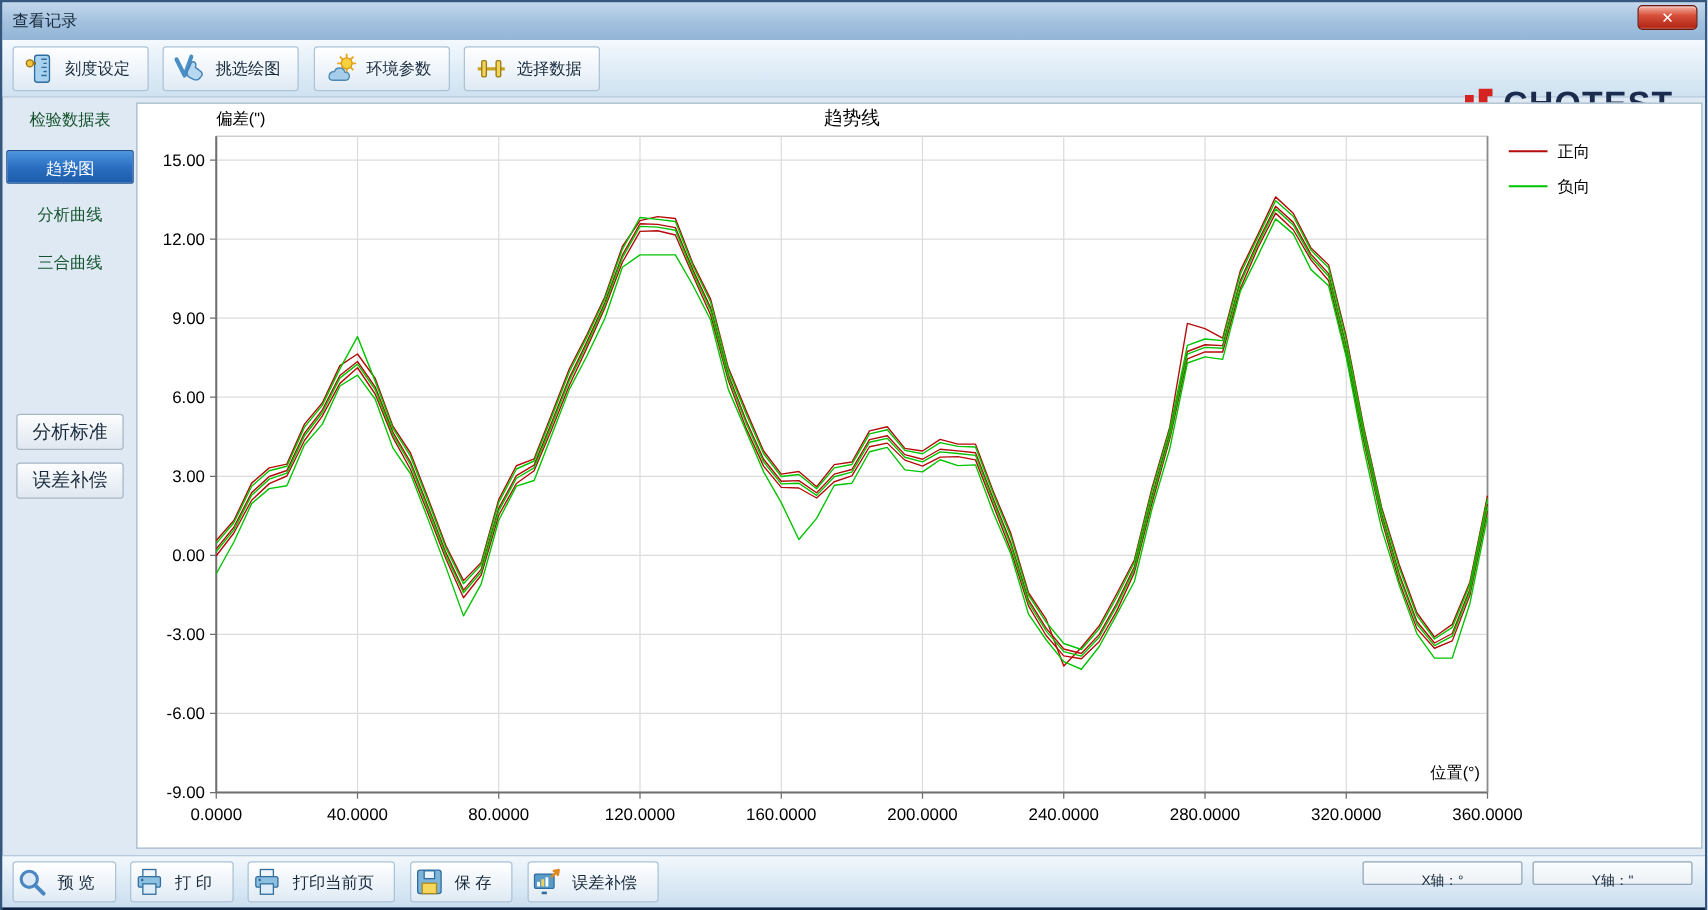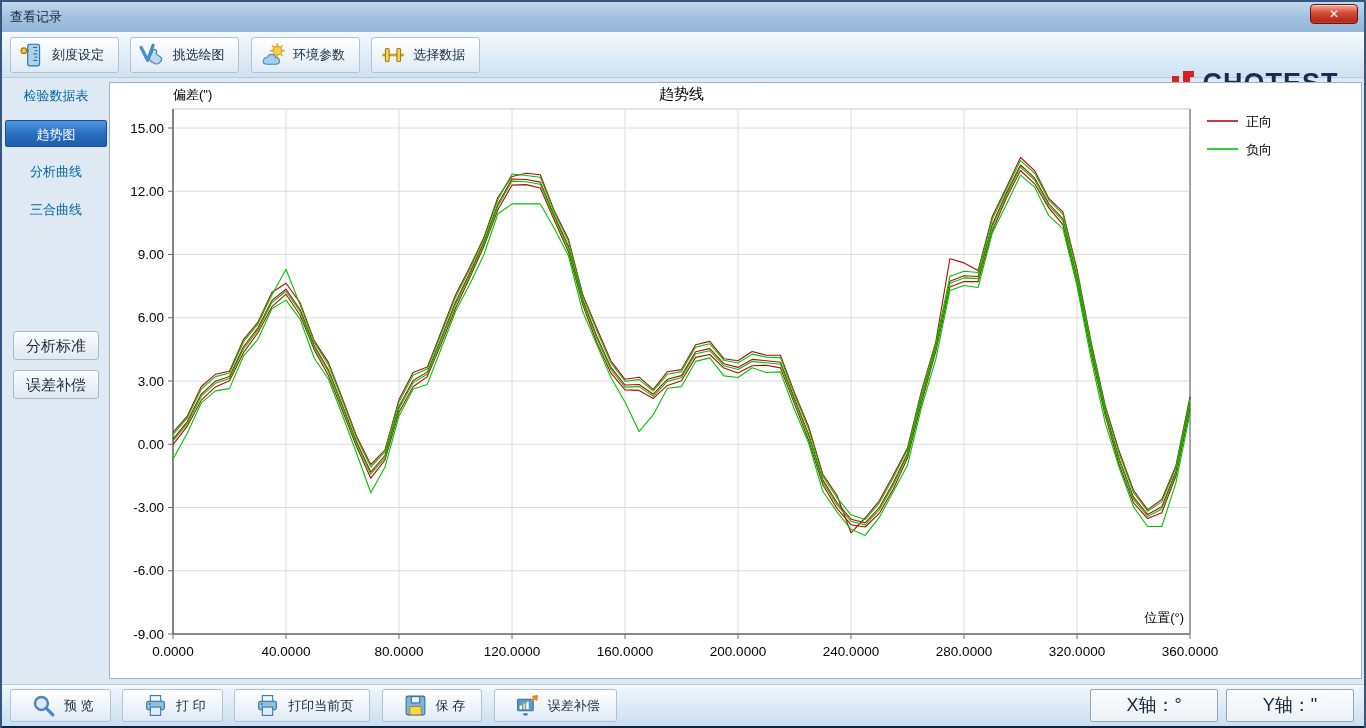--- a/index.html
+++ b/index.html
@@ -34,47 +34,47 @@
   .logo { position:absolute; right:12px; top:36px; display:flex;
     align-items:center; gap:6px; }
   .logo-text { font-size:27px; font-weight:bold; color:#1b2b4e;
     letter-spacing:1px; }
   .logo-reg { font-size:10px; color:#1b2b4e; align-self:flex-end;
     margin-bottom:3px; }
 
   
   .sidebar { position:absolute; left:3px; top:80px; width:102px; height:598px; }
   .side-tab { width:100%; height:27px; line-height:27px; text-align:center;
-    font-size:13px; color:#0369a1; margin-bottom:11px; cursor:default; }
+    font-size:13px; color:#14532d; margin-bottom:11px; cursor:default; }
   .side-tab.active { color:#fff; border-radius:2px;
     background:linear-gradient(#4e96e0,#2a6fc2 50%,#1d5cab);
     border:1px solid #1b4f94; }
   .side-btn { display:block; width:86px; height:29px; margin:0 auto 10px auto;
     background:linear-gradient(#fcfdfe,#ecf1f6 55%,#e0e8f0);
     border:1px solid #a9b8c7; border-radius:3px; font-size:15px; color:#16283a;
     text-align:center; line-height:27px; cursor:default; }
   .side-spacer { height:97px; }
 
   
   .chart-panel { position:absolute; left:107px; top:80px; width:1253px;
     height:597px; background:#fff; border:1px solid #9db4c8; }
 
   
   .bottombar { position:absolute; left:0; top:682px; width:100%; height:42px;
     background:linear-gradient(#f2f8fc,#d9e8f4 60%,#cadef0);
     border-top:1px solid #b4cadd; padding:4px 0 0 8px; }
   .bb-btn { display:inline-flex; align-items:center; gap:8px; height:33px;
-    padding:0 16px 0 20px; margin-right:7px; vertical-align:top;
+    padding:0 16px 0 2px; margin-right:7px; vertical-align:top;
     background:linear-gradient(#ffffff,#eef4fa 55%,#dfeaf4);
     border:1px solid #aec3d6; border-radius:3px; font-size:13px; color:#16283a;
     cursor:default; }
   .bb-btn .ico { width:25px; height:25px; flex:0 0 25px; }
-  .axis-btn { position:absolute; top:4px; width:128px; height:33px;
+  .axis-btn { position:absolute; top:4px; width:128px; height:19px;
     background:linear-gradient(#fafcfd,#edf2f7);
-    border:1px solid #93a5b6; border-radius:2px; font-size:18px; color:#16283a;
+    border:1px solid #93a5b6; border-radius:2px; font-size:11px; color:#16283a;
     text-align:center; line-height:31px; cursor:default; }
   .axis-btn.x { right:146px; }
   .axis-btn.y { right:10px; }
   .bottom-strip { position:absolute; left:0; top:724px; width:100%; height:4px;
     background:#0d2342; }
 </style>
 </head>
 <body>
 
 <div class="window">

